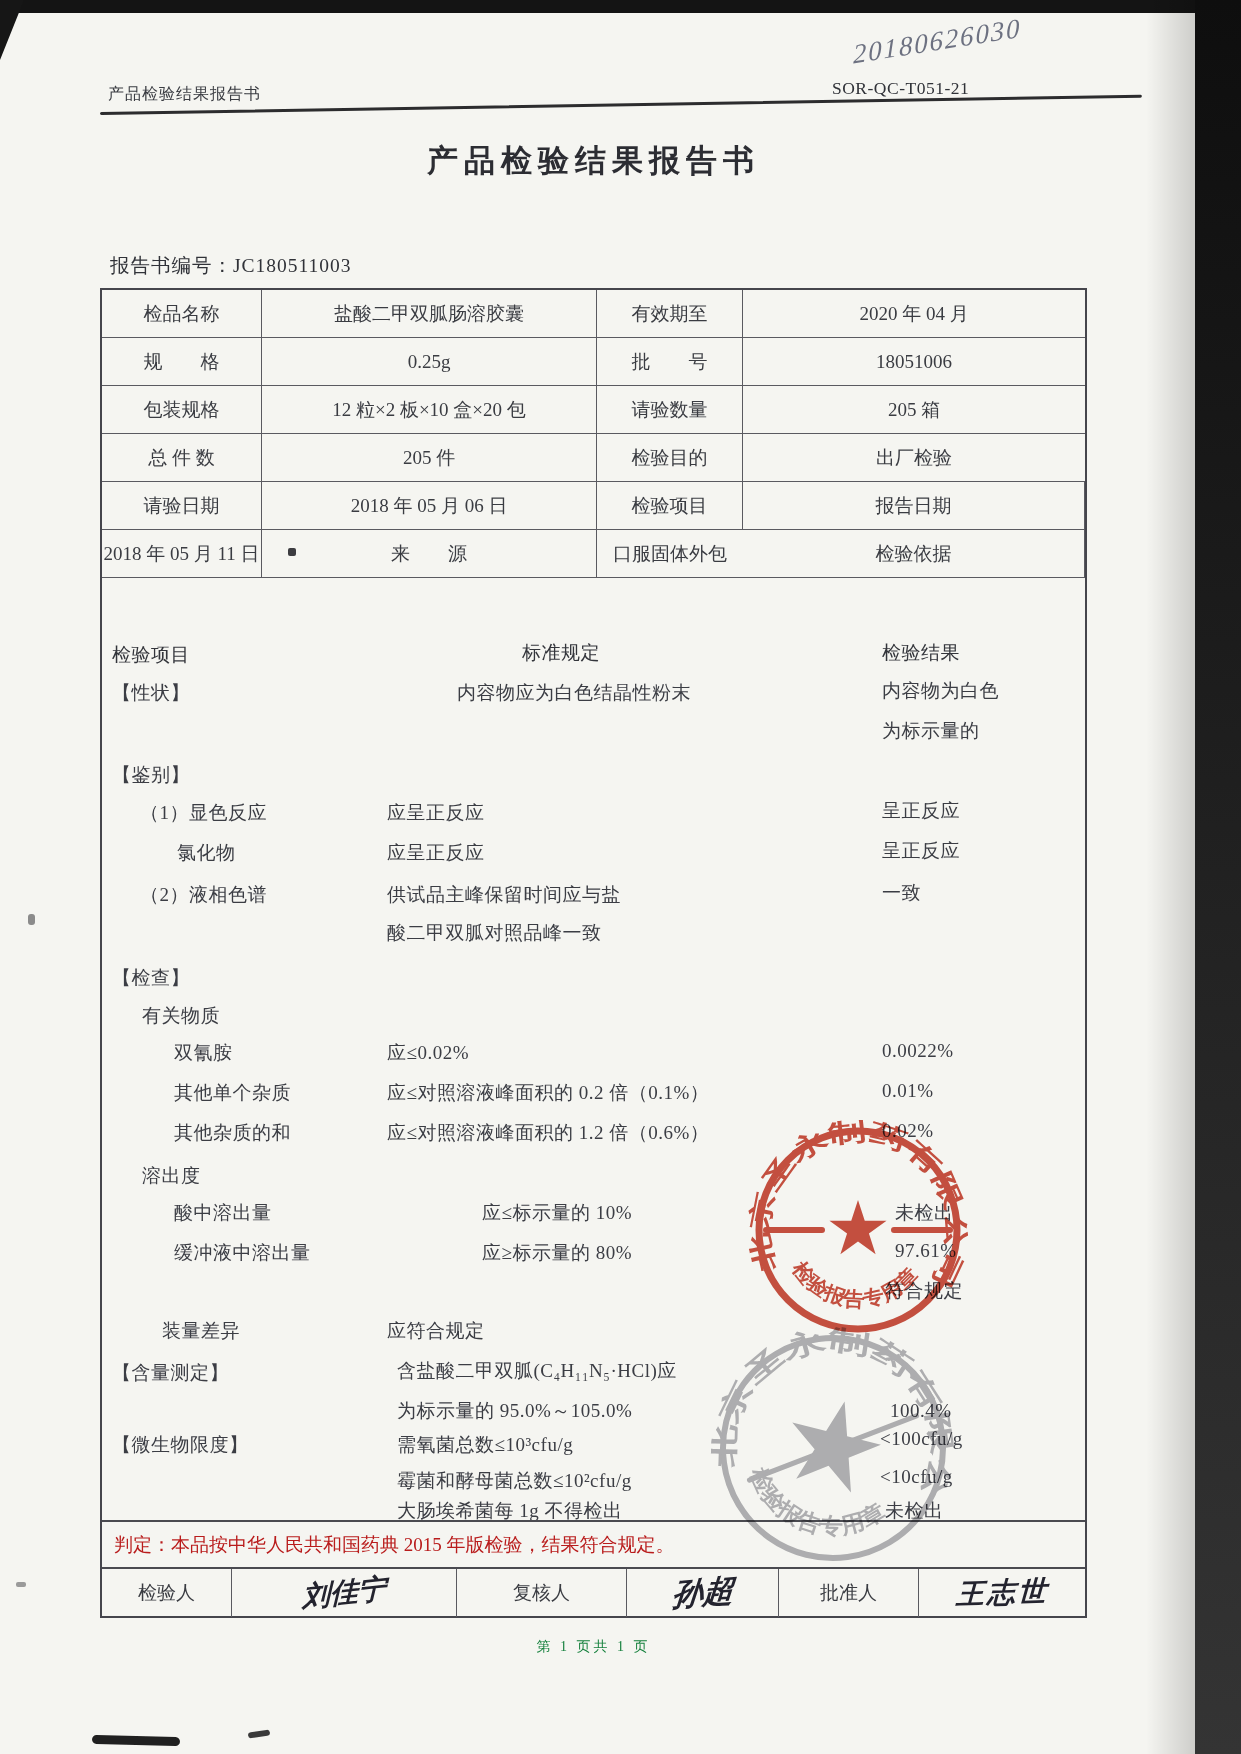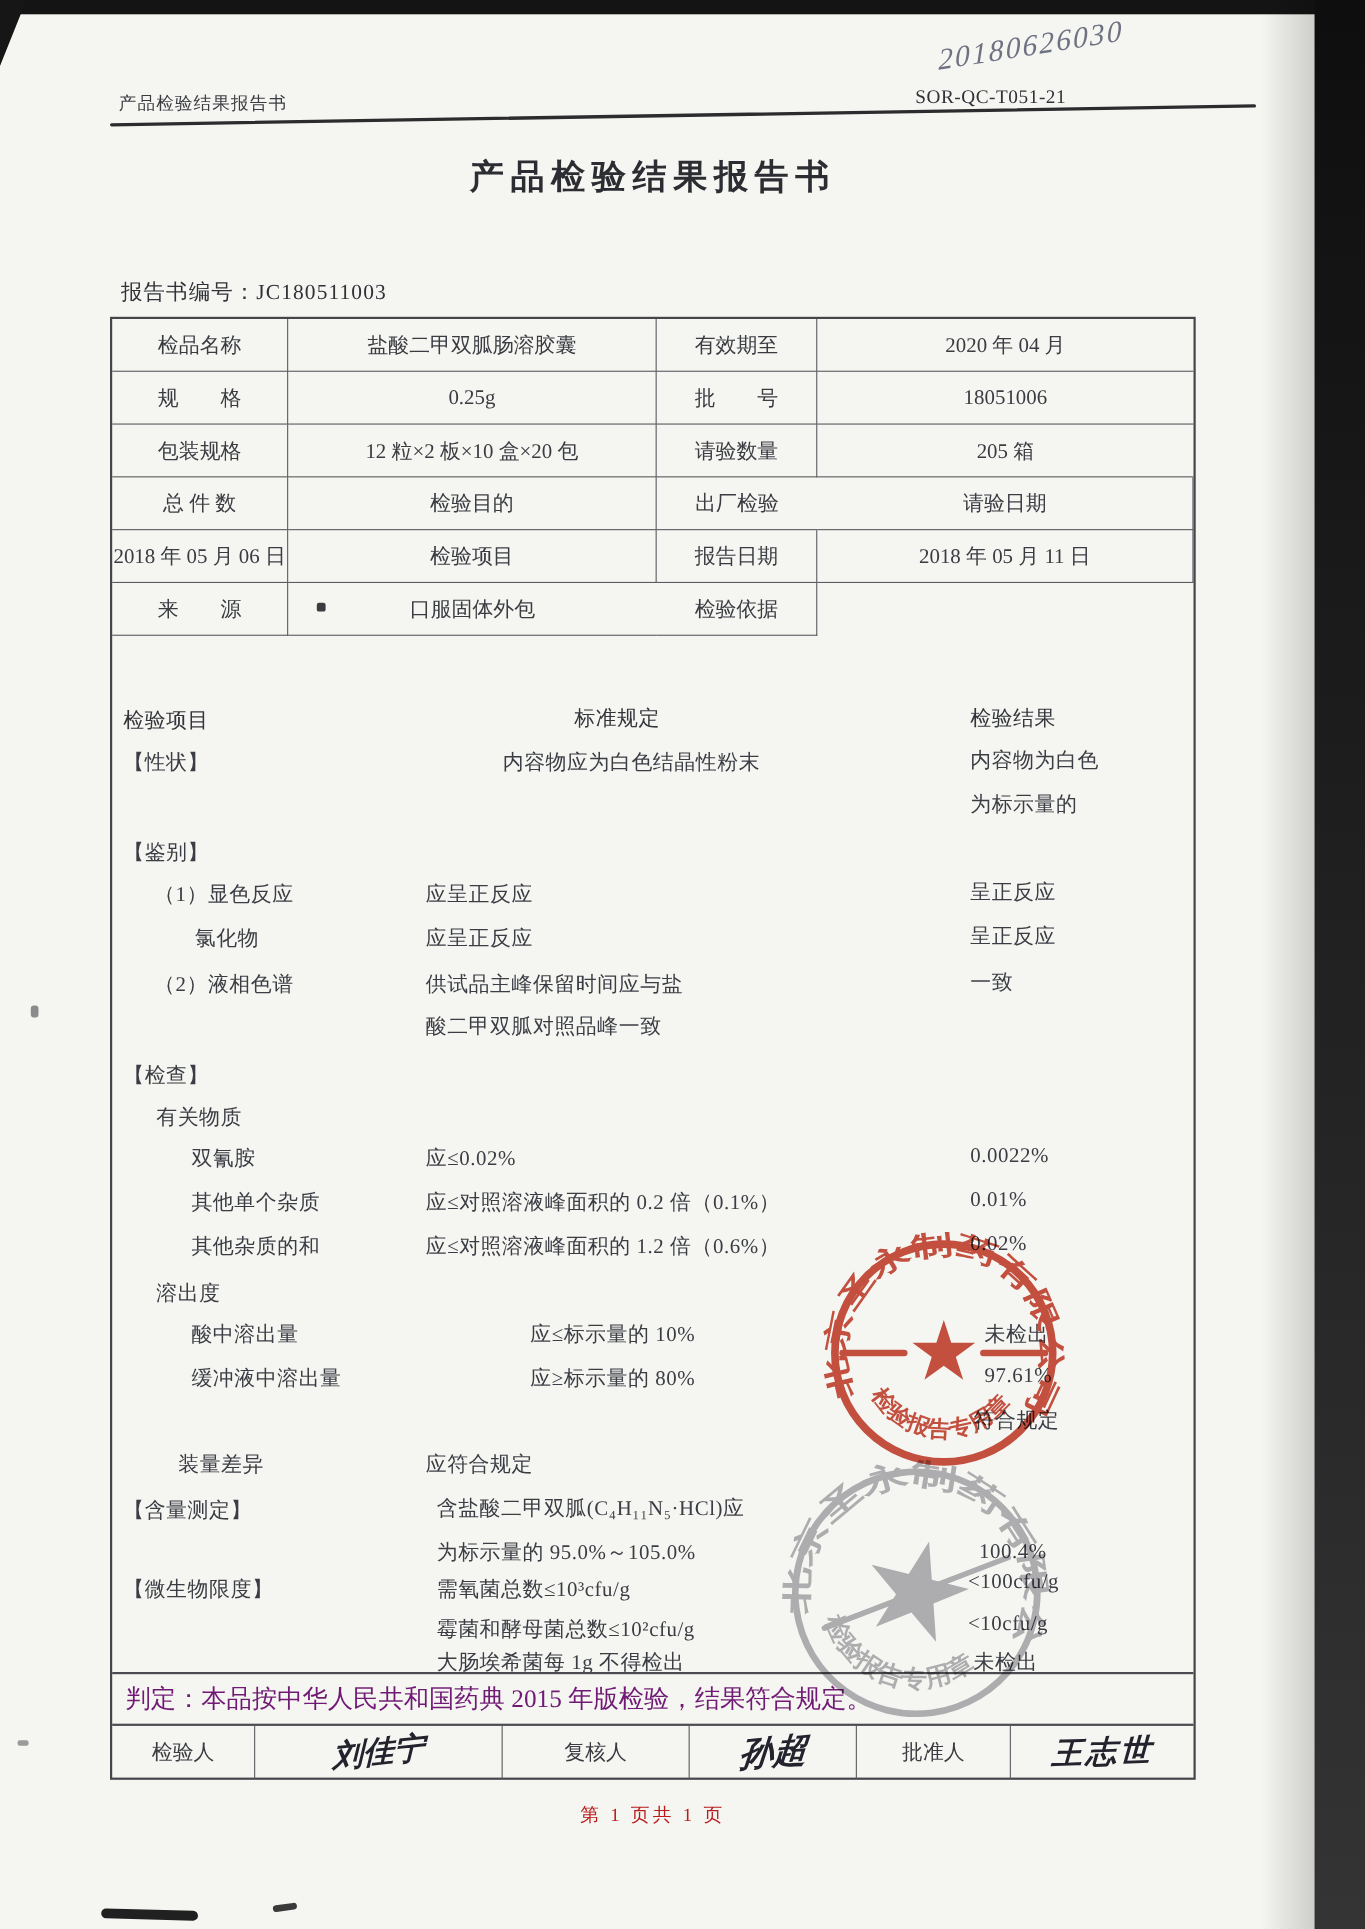--- a/index.html
+++ b/index.html
@@ -39,32 +39,32 @@
       font-size:19px;white-space:pre;color:#3a3c42;}
   .ic.lastcol{border-right:none;}
   .ic.merged{grid-column:2/5;border-right:none;padding-right:170px;}
   .ink-dot{position:absolute;left:186px;top:258px;width:8px;height:8px;background:#3c3c40;border-radius:2px;}
   
   .rl{position:absolute;font-size:19px;white-space:pre;color:#3b3d44;letter-spacing:.5px;}
   .rl.hd{color:#33353b;}
   
   .verdict{position:absolute;left:0;top:1230px;width:100%;height:49px;box-sizing:border-box;
            border-top:2px solid #4a4a50;border-bottom:2px solid #4a4a50;
-           display:flex;align-items:center;padding-left:12px;font-size:23px;color:#701a75;}
+           display:flex;align-items:center;padding-left:12px;font-size:19px;color:#b91c1c;}
   .sgrid{position:absolute;left:0;top:1279px;width:100%;height:48px;display:grid;
          grid-template-columns:130px 225px 170px 152px 140px 1fr;}
   .sc{display:flex;align-items:center;justify-content:center;box-sizing:border-box;
       border-right:1.5px solid #5a5a60;font-size:19px;color:#3a3c42;}
   .sc:last-child{border-right:none;}
   .hw{font-style:italic;font-weight:600;color:#23232e;}
   .hw1{font-size:28px;transform:rotate(-6deg) skewX(-6deg);}
   .hw2{font-size:31px;transform:rotate(-5deg) skewX(-10deg);}
   .hw3{font-size:28px;transform:rotate(-2deg) skewX(-4deg);letter-spacing:3px;}
   .footer{position:absolute;left:100px;top:1638px;width:987px;text-align:center;
-          font-size:17px;letter-spacing:3px;color:#b91c1c;}
+          font-size:14px;letter-spacing:3px;color:#15803d;}
   .stamp{position:absolute;mix-blend-mode:multiply;}
 </style>
 </head>
 <body>
 
 <div class="page">
 
   <div class="band-top"></div>
   <div class="band-right"></div>
   <div class="edge-shadow"></div>
@@ -93,20 +93,21 @@
       <div class="ic">0.25g</div>
       <div class="ic">批　　号</div>
       <div class="ic lastcol">18051006</div>
 
       <div class="ic">包装规格</div>
       <div class="ic">12 粒×2 板×10 盒×20 包</div>
       <div class="ic">请验数量</div>
       <div class="ic lastcol">205 箱</div>
 
       <div class="ic">总 件 数</div>
+      <div class="ic">205 件</div>
       <div class="ic">检验目的</div>
       <div class="ic lastcol">出厂检验</div>
 
       <div class="ic">请验日期</div>
       <div class="ic">2018 年 05 月 06 日</div>
       <div class="ic">检验项目</div>
 
       <div class="ic">报告日期</div>
       <div class="ic">2018 年 05 月 11 日</div>
       <div class="ic">来　　源</div>

